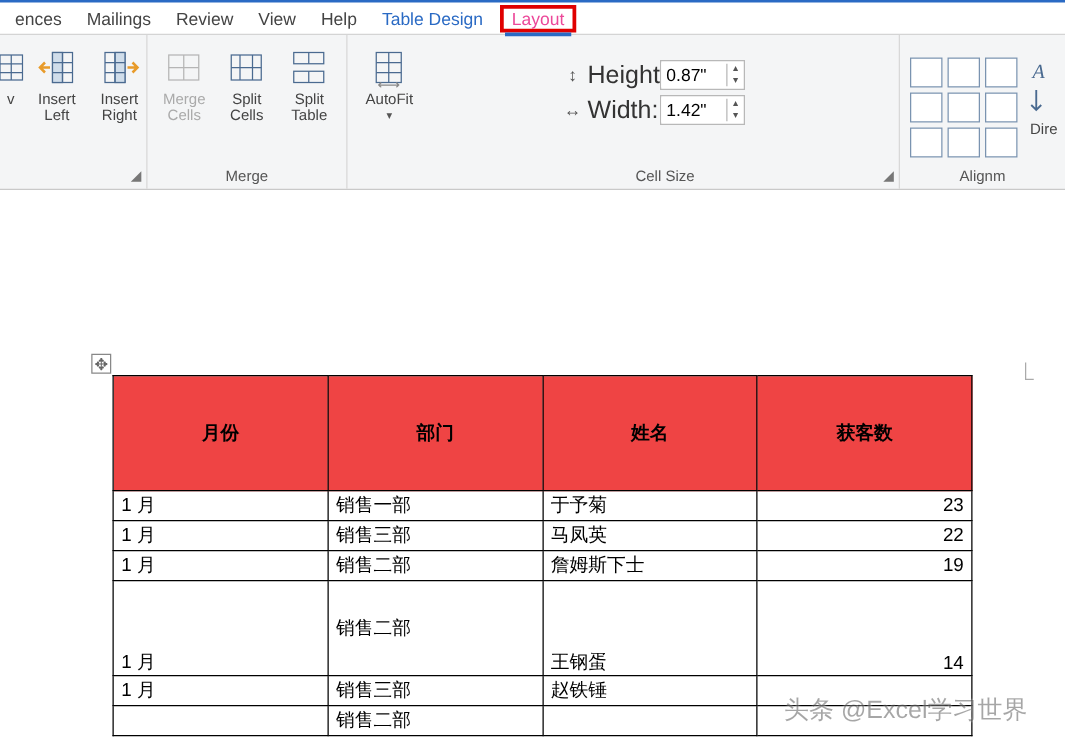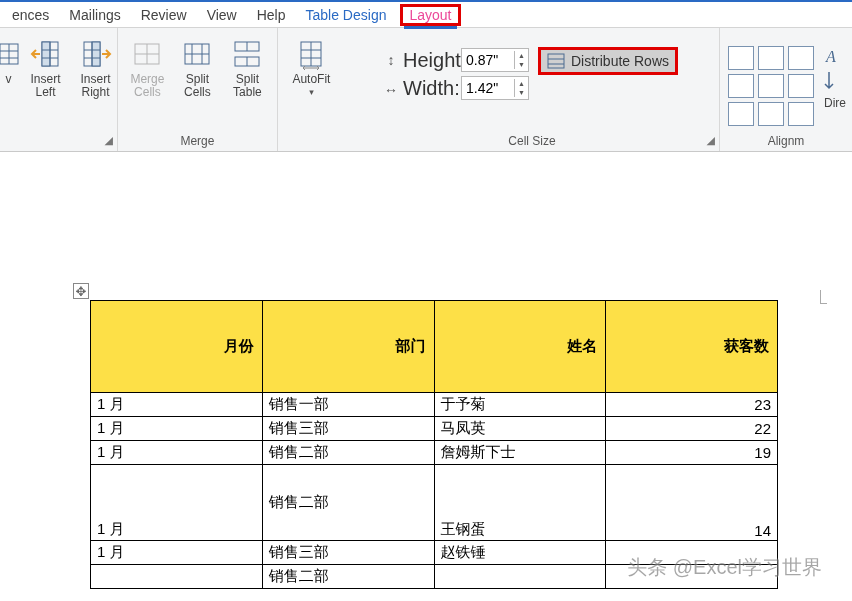--- a/index.html
+++ b/index.html
@@ -40,21 +40,21 @@
   .dist-ico { width: 18px; height: 16px; }
 
   .align-grid { display: grid; grid-template-columns: repeat(3, 26px); grid-template-rows: repeat(3, 24px); gap: 4px; padding: 10px 2px 0 6px; }
   .align-cell { border: 1px solid #7a93b0; background: #fff; position: relative; }
   .align-cell::before, .align-cell::after { content: ""; position: absolute; background: #5a7aa0; height: 2px; }
   .move-handle { position: absolute; left: 73px; top: 283px; width: 16px; height: 16px; border: 1px solid #888; background: #fff; display: flex; align-items: center; justify-content: center; color: #666; font-size: 13px; }
   .ruler-mark { position: absolute; left: 820px; top: 290px; width: 7px; height: 14px; border-left: 1px solid #aaa; border-bottom: 1px solid #aaa; }
 
   table.doc { border-collapse: collapse; width: 688px; position: absolute; left: 90px; top: 300px; font-family: "Microsoft YaHei", SimSun, sans-serif; }
   table.doc th, table.doc td { border: 1px solid #000; font-size: 15px; }
-  table.doc th { background: #fde047; height: 92px; font-weight: bold; text-align: right; padding: 0 8px; }
+  table.doc th { background: #ef4444; height: 92px; font-weight: bold; text-align: center; padding: 0 8px; }
   table.doc td { padding: 1px 6px; height: 24px; vertical-align: middle; }
   table.doc td.num { text-align: right; }
   table.doc tr.tall td { height: 76px; vertical-align: bottom; }
   table.doc tr.tall td.dept { vertical-align: middle; }
 
   .watermark { position: absolute; right: 30px; bottom: 20px; font-size: 20px; color: rgba(0,0,0,0.35); font-family: "Microsoft YaHei", sans-serif; pointer-events: none; text-shadow: 0 0 2px rgba(255,255,255,0.8); }
   
   svg { display: block; }
 </style>
 </head>
@@ -212,32 +212,20 @@
           <div class="spinbox">
             <input value="1.42&quot;" style="">
             <div class="spin">
                 <span>▲</span>
                 <span>▼</span>
               </div>
           </div>
         </div>
       </div>
       <div class="dist-col">
-        <div class="dist-btn hl">
-          <span class="dist-ico">
-            <svg width="18" height="16" viewBox="0 0 18 16">
-                <g stroke="#4a6a90" fill="none">
-                  <rect x="1" y="1" width="16" height="14"></rect>
-                  <line x1="1" y1="6" x2="17" y2="6"></line>
-                  <line x1="1" y1="11" x2="17" y2="11"></line>
-                </g>
-              </svg>
-          </span>
-          <span>Distribute Rows</span>
-        </div>
       </div>
     </div>
     <div class="group-label">Cell Size</div>
     <span class="dlg-launcher">◢</span>
   </div>
 
   <div class="group" style="flex:1;border-right:none">
     <div class="group-content">
       <div class="align-grid">
         <span class="align-cell"></span>

